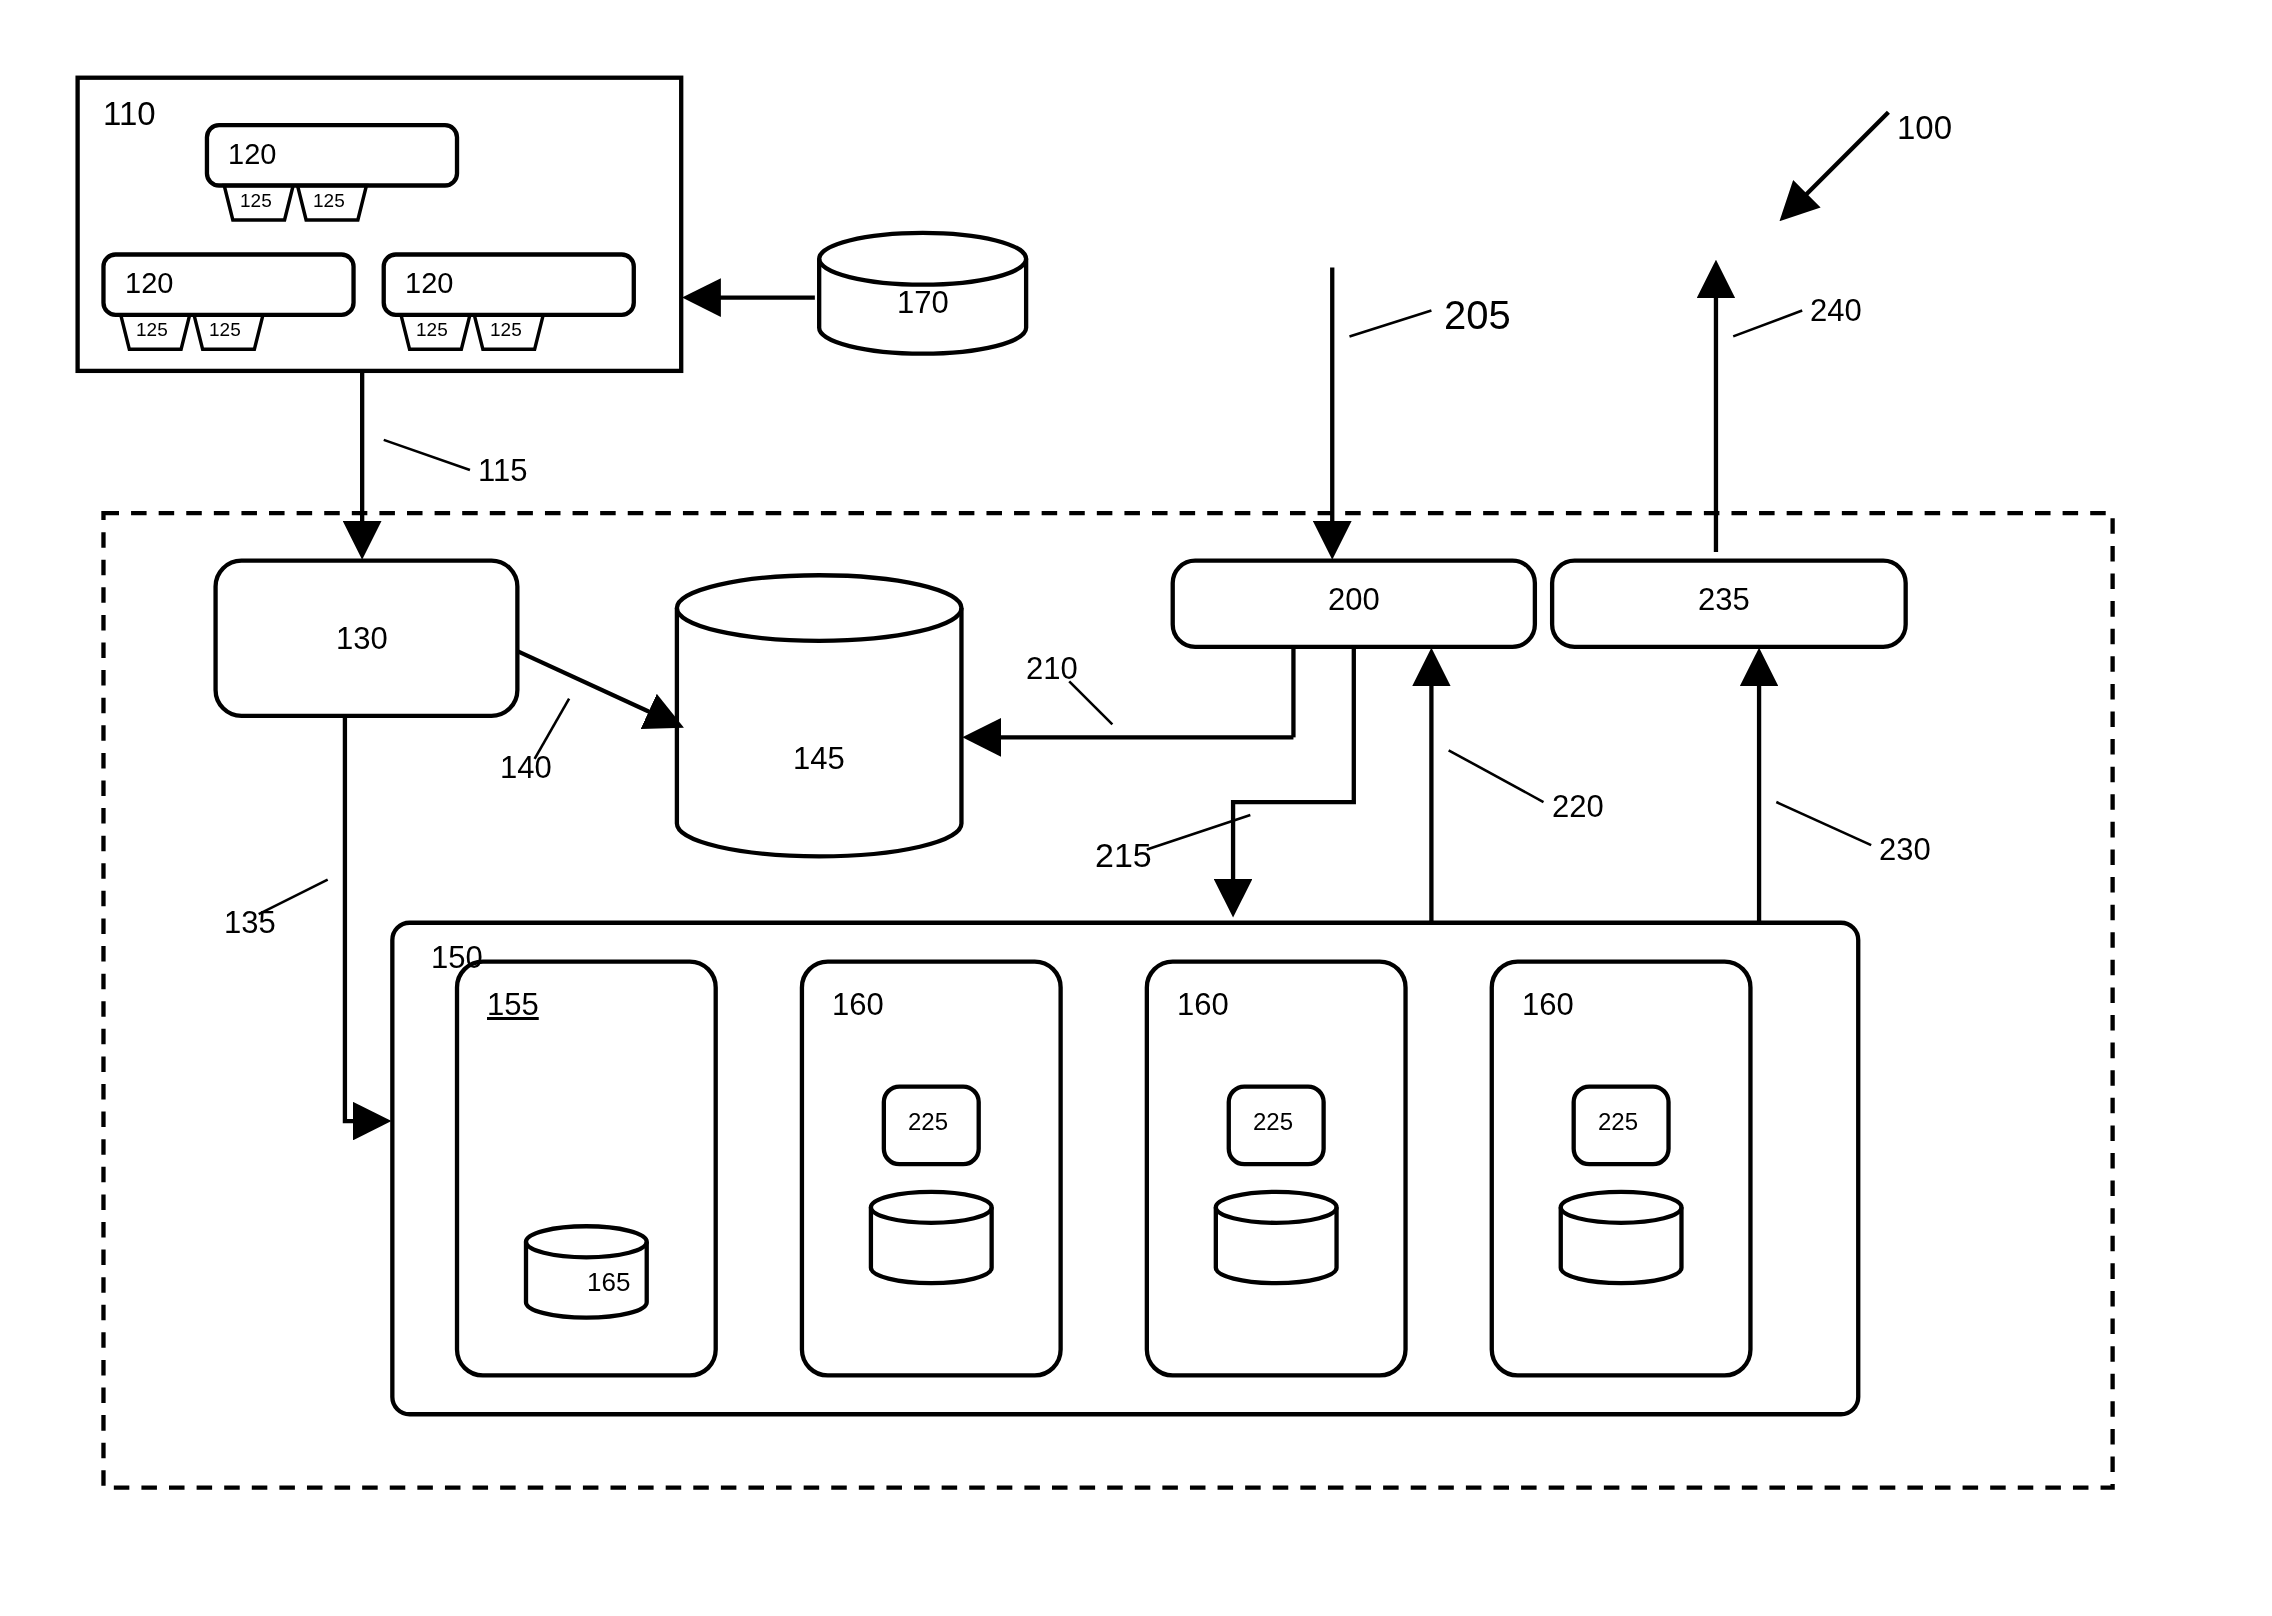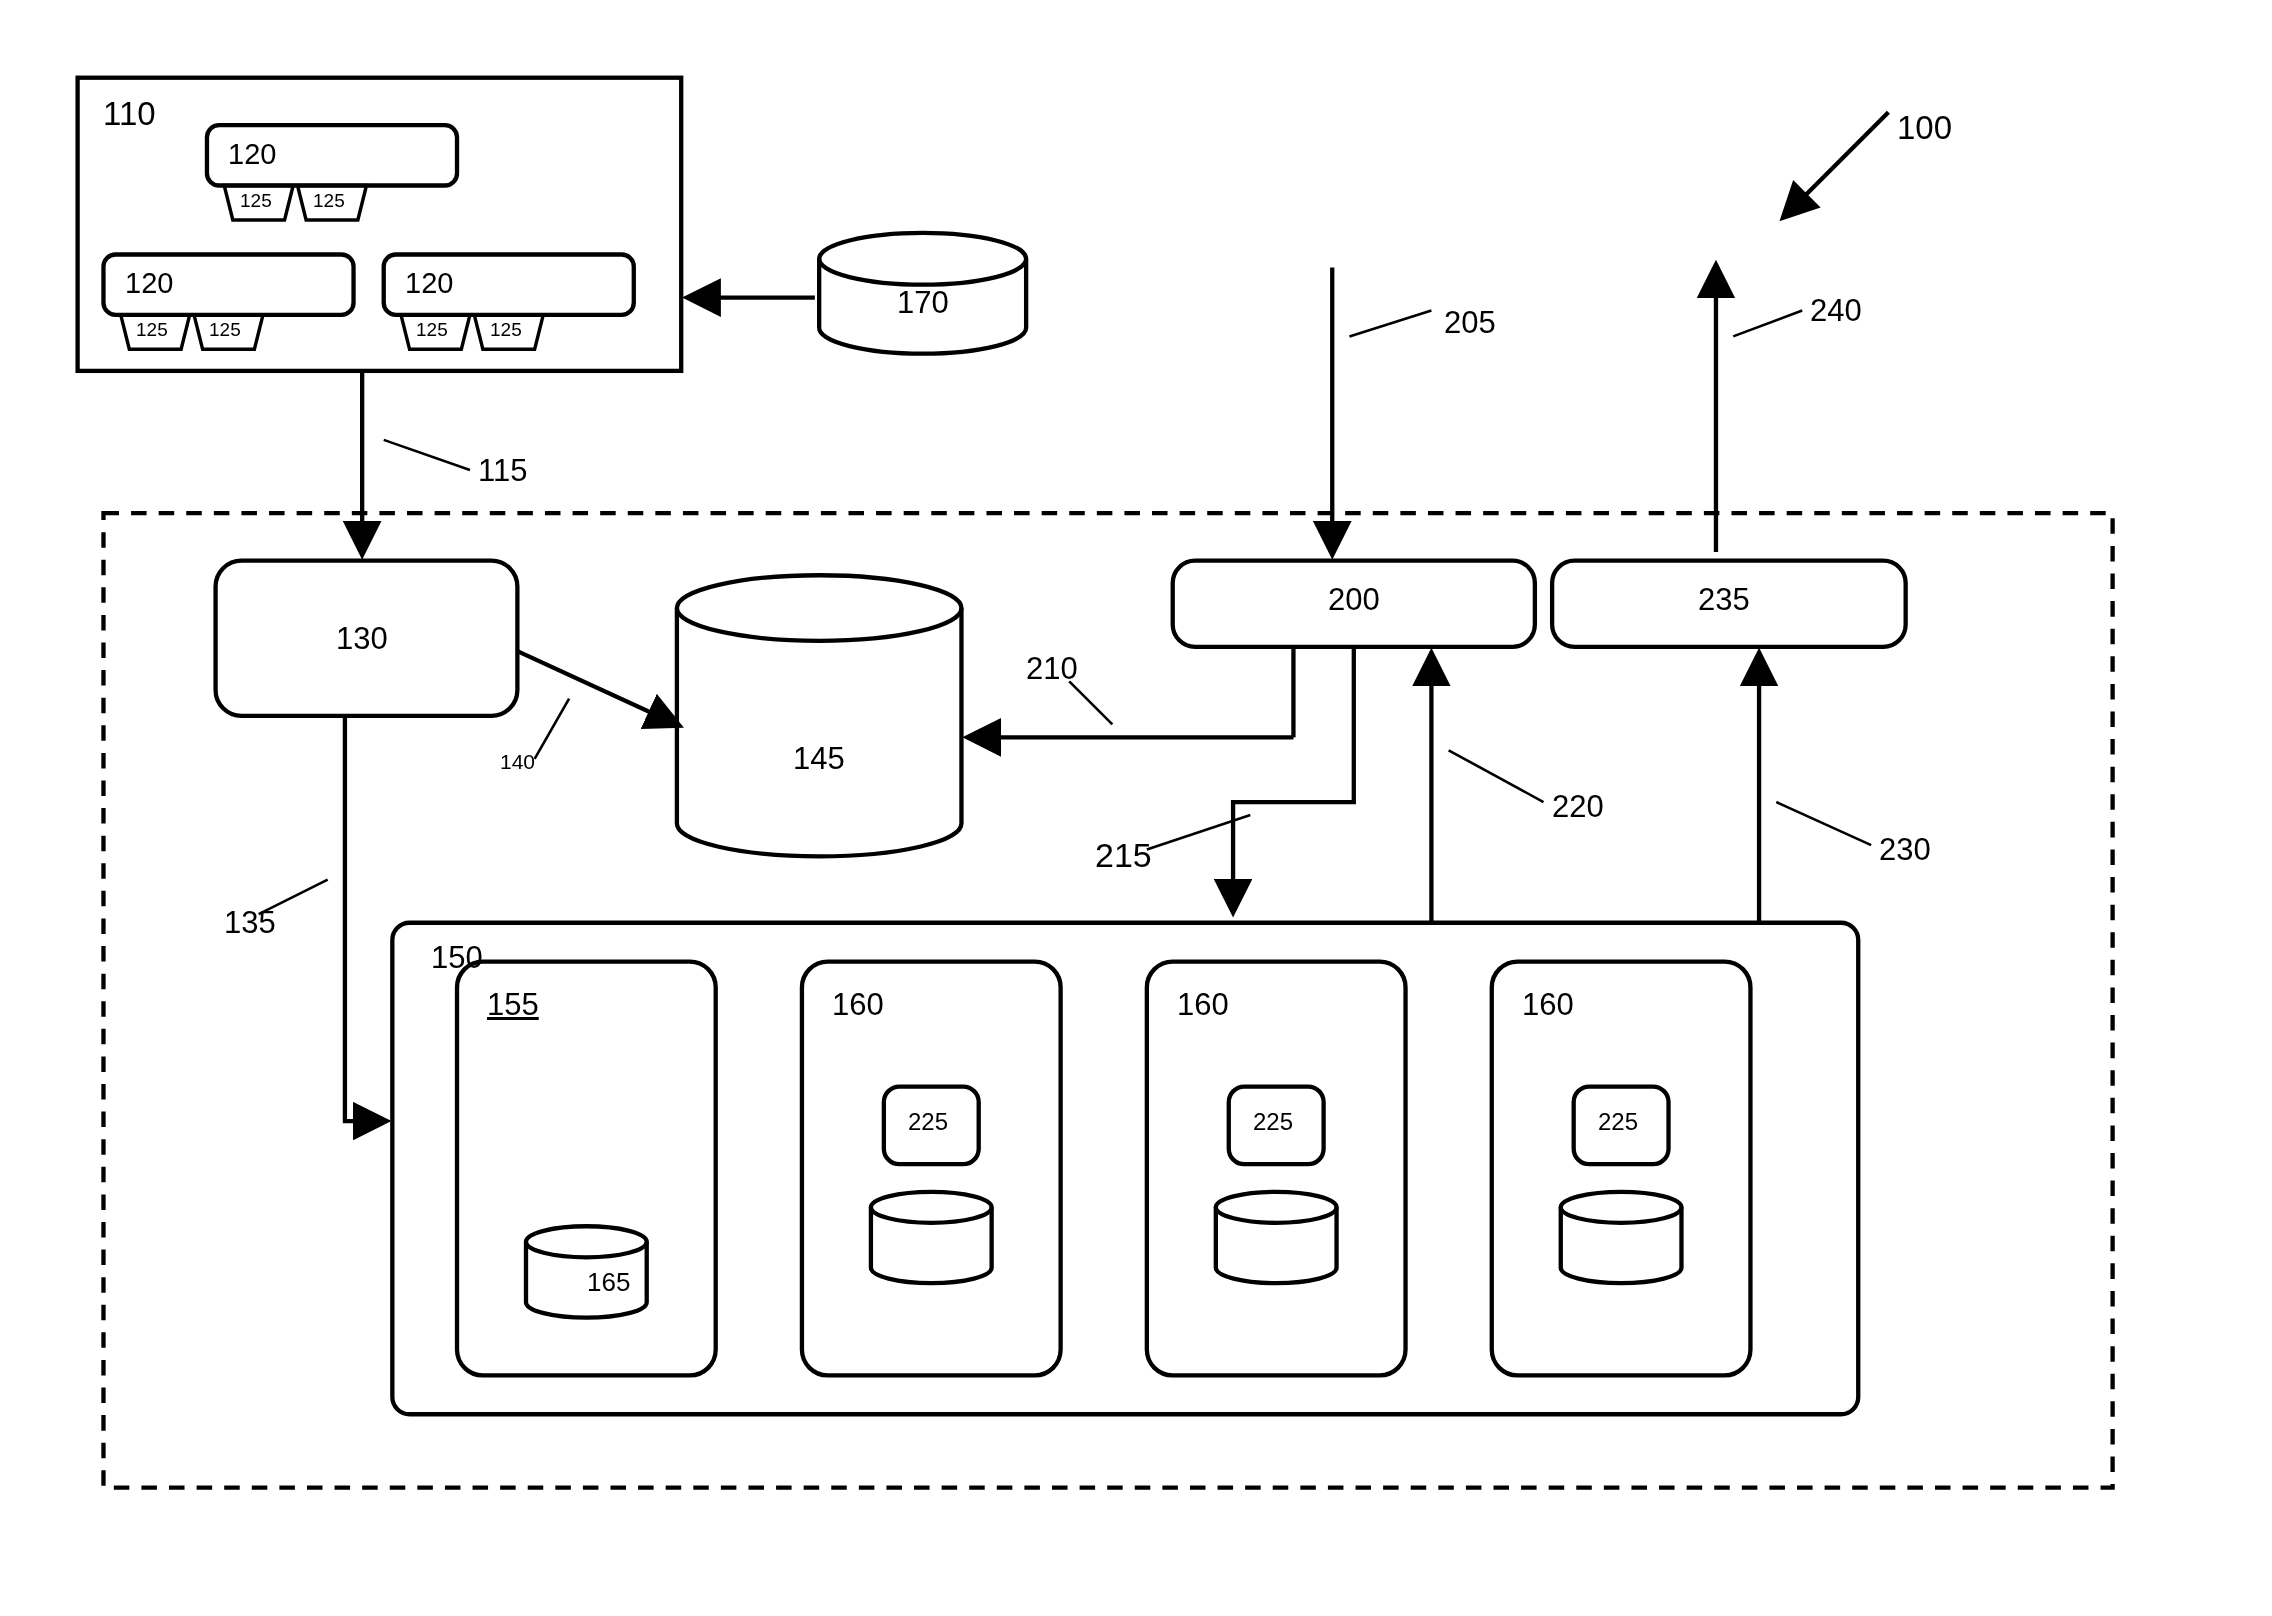--- a/index.html
+++ b/index.html
@@ -151,28 +151,28 @@
 
 <div class="label" style="left:405px;  top:267px; font-size:29px;">120</div>
 <div class="label" style="left:416px;  top:319px; font-size:19px;">125</div>
 <div class="label" style="left:490px;  top:319px; font-size:19px;">125</div>
 
 <div class="label" style="left:897px; top:285px; font-size:31px;text-align:right;">170</div>
 
 <div class="label" style="left:478px;  top:453px; font-size:31px;">115</div>
 
 <div class="label" style="left:336px;  top:621px; font-size:31px;">130</div>
-<div class="label" style="left:500px;  top:750px; font-size:21px;">140</div>
+<div class="label" style="left:500px;  top:750px; font-size:31px;">140</div>
 <div class="label" style="left:793px;  top:741px; font-size:31px;">145</div>
 <div class="label" style="left:224px;  top:905px; font-size:31px;">135</div>
 
 <div class="label" style="left:1328px; top:582px; font-size:31px;">200</div>
 <div class="label" style="left:1698px; top:582px; font-size:31px;">235</div>
 
-<div class="label" style="left:1444px; top:293px; font-size:31px;margin-top:12px;">205</div>
+<div class="label" style="left:1444px; top:293px; font-size:40px;">205</div>
 <div class="label" style="left:1810px; top:293px; font-size:31px;">240</div>
 
 <div class="label" style="left:1026px; top:651px; font-size:31px;">210</div>
 <div class="label" style="left:1095px; top:836px; font-size:34px;">215</div>
 <div class="label" style="left:1552px; top:789px; font-size:31px;">220</div>
 <div class="label" style="left:1879px; top:832px; font-size:31px;">230</div>
 
 <div class="label" style="left:431px;  top:940px; font-size:31px;">150</div>
 <div class="label" style="left:487px;  top:987px; font-size:31px;text-decoration:underline;">155</div>
 <div class="label" style="left:587px;  top:1267px; font-size:26px;">165</div>

